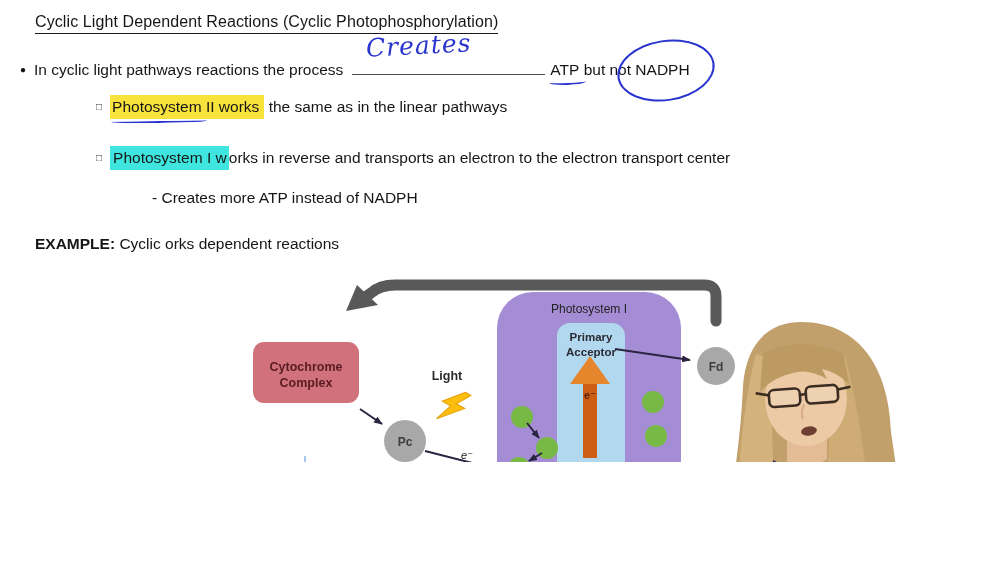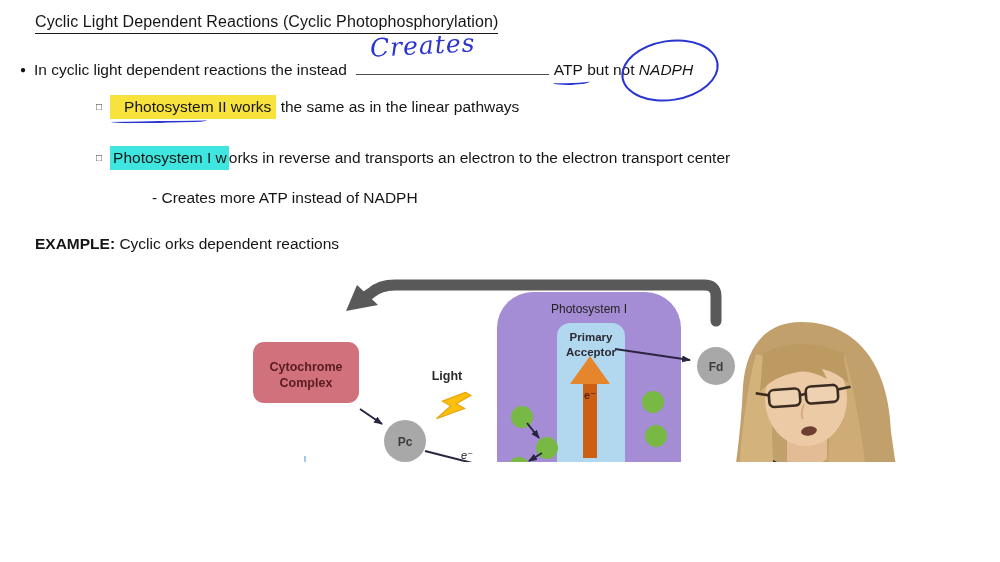--- a/index.html
+++ b/index.html
@@ -23,50 +23,50 @@
   .handwritten{
     position:absolute;left:14px;top:-28px;
     font-family:"DejaVu Serif",serif;font-style:italic;font-size:25px;
     color:#2a35cf;letter-spacing:1px;transform:rotate(-3deg);
   }
   .atp{display:inline-block;position:relative;}
   .atp::after{
     content:"";position:absolute;left:-1px;bottom:-6px;width:37px;height:4px;
     border-bottom:2.6px solid #2a35cf;border-radius:0 0 60% 60%;transform:rotate(-2deg);
   }
-  .nadph{display:inline-block;position:relative;font-style:italic;}
+  .nadph{display:inline-block;position:relative;}
   .nadph::before{
     content:"";position:absolute;left:-18px;top:-21px;width:94px;height:57px;
     border:2.5px solid #2a35cf;border-radius:50%;transform:rotate(-9deg);
   }
   .sub1{left:96px;top:95px;}
   .sub2{left:96px;top:146px;}
   .hl-y{
-    background:#f8e33c;padding:3px 5px 3px 14px;display:inline-block;position:relative;
+    background:#f8e33c;padding:3px 5px 3px 2px;display:inline-block;position:relative;
   }
   .hl-y::after{
     content:"";position:absolute;left:1px;bottom:-4px;width:96px;height:3px;
     border-bottom:2.4px solid #2a35cf;border-radius:40%;transform:rotate(-.8deg);
   }
   .hl-c{background:#3fe6e0;padding:3px 2px 3px 3px;display:inline-block;}
   .note{left:152px;top:189px;}
   .example{left:35px;top:235px;}
   .example b{font-weight:bold;text-align:right;}
   .art{position:absolute;left:0;top:0;width:1000px;height:562px;}
   svg text{font-family:"Liberation Sans","DejaVu Sans",sans-serif;}
 </style>
 </head>
 <body>
 
 <div class="stage">
 
   <div class="abs title">Cyclic Light Dependent Reactions (Cyclic Photophosphorylation)</div>
 
   <div class="abs line line1">
-    <span class="dot">●</span><span>In cyclic light dependent reactions the instead</span><span class="blank"><span class="handwritten">Creates</span></span><span class="atp">ATP</span><span> but not </span><span class="nadph">NADPH</span>
+    <span class="dot">●</span><span>In cyclic light pathways reactions the process</span><span class="blank"><span class="handwritten">Creates</span></span><span class="atp">ATP</span><span> but not </span><span class="nadph">NADPH</span>
   </div>
 
   <div class="abs line sub1">
     <span class="sq">□</span><span class="hl-y">Photosystem II works</span><span> the same as in the linear pathways</span>
   </div>
 
   <div class="abs line note">- Creates more ATP instead of NADPH</div>
 
   <div class="abs line sub2">
     <span class="sq">□</span><span class="hl-c">Photosystem I w</span><span>orks in reverse and transports an electron to the electron transport center</span>

